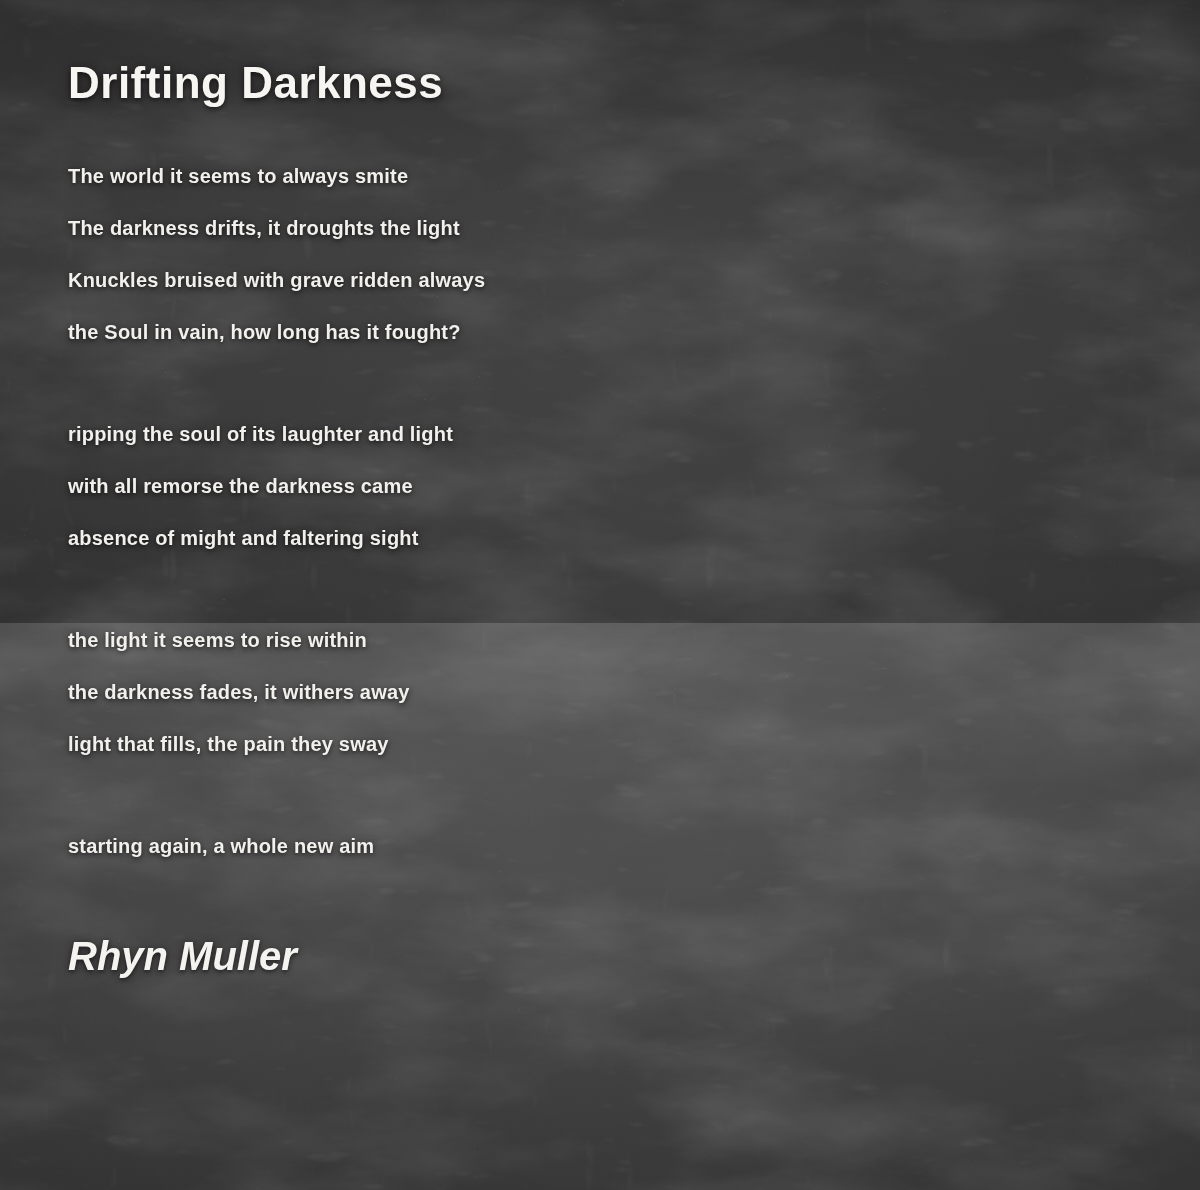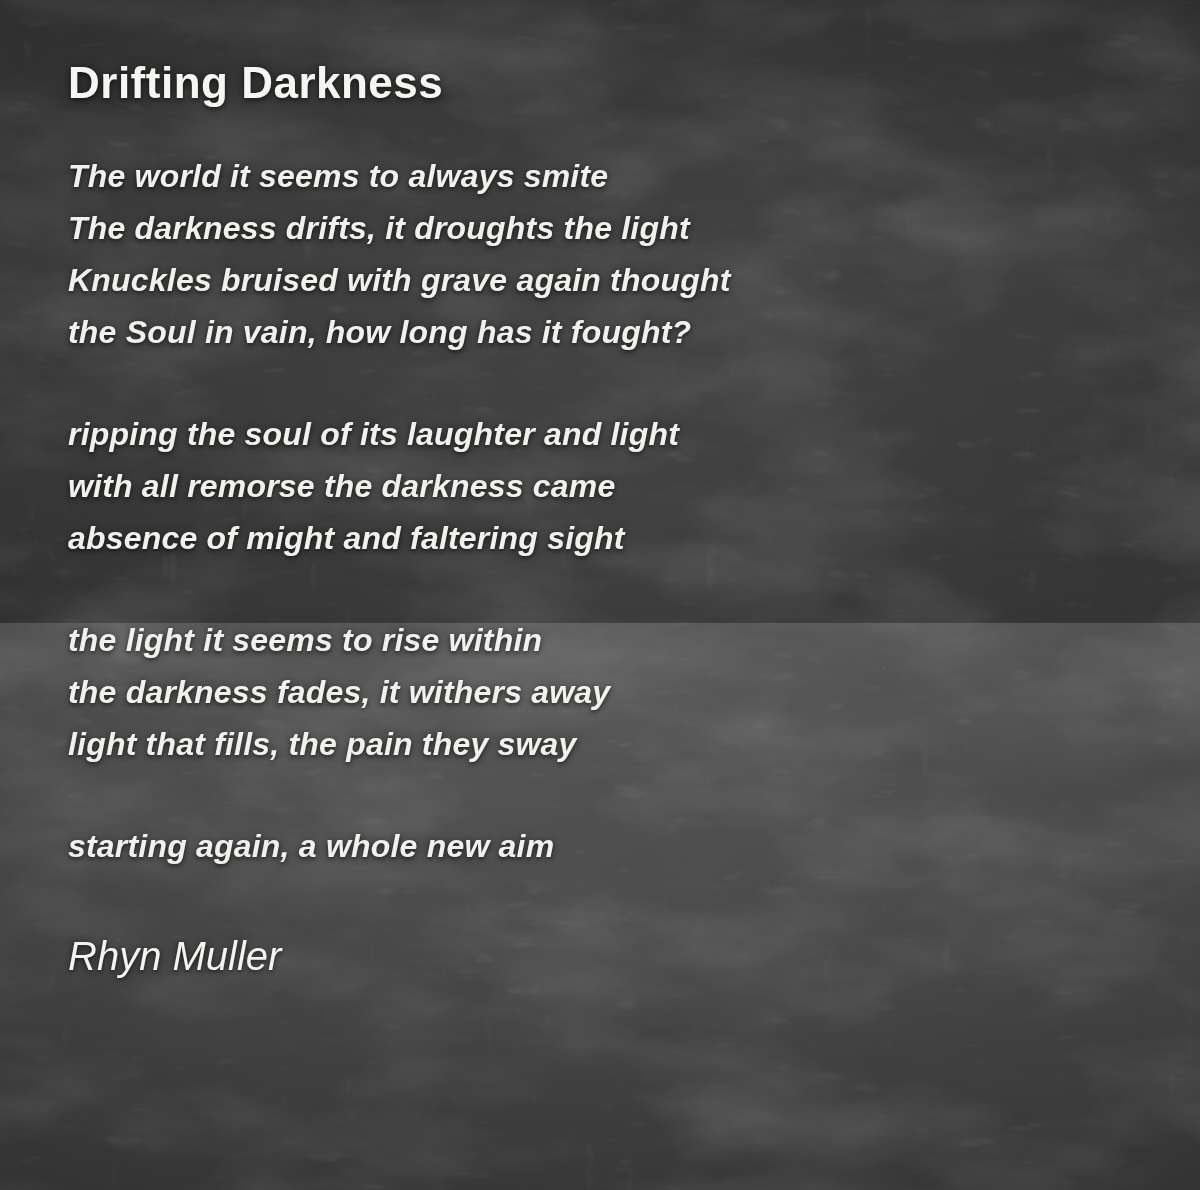--- a/index.html
+++ b/index.html
@@ -51,35 +51,34 @@
     margin: 56px 0 0 68px;
     font-size: 44px;
     font-weight: bold;
     letter-spacing: 0.5px;
     line-height: 54px;
     color: #f7f5f2;
     text-shadow: 0 2px 5px rgba(0,0,0,0.55), 0 0 12px rgba(0,0,0,0.35);
   }
   .stanza {
     margin: 50px 0 0 68px;
-    font-size: 32px;
+    font-size: 20px;
     font-weight: bold;
     line-height: 52px;
     letter-spacing: 0.2px;
     text-shadow: 0 2px 4px rgba(0,0,0,0.5), 0 0 9px rgba(0,0,0,0.3);
-    font-style: italic;
   }
   .stanza.first {
     margin-top: 40px;
   }
   .author {
     margin: 58px 0 10px 68px;
     font-size: 40px;
     font-style: italic;
-    font-weight: normal;
+    font-weight: bold;
     line-height: 52px;
     color: #f5f3ef;
     text-shadow: 0 2px 4px rgba(0,0,0,0.5), 0 0 9px rgba(0,0,0,0.3);
   }
 </style>
 </head>
 <body>
 
 <div class="page">
 
@@ -113,21 +112,21 @@
 
   <div class="vignette"></div>
 
   <div class="content">
 
     <h1 class="title">Drifting Darkness</h1>
 
     <div class="stanza first">
       <div class="line">The world it seems to always smite</div>
       <div class="line">The darkness drifts, it droughts the light</div>
-      <div class="line">Knuckles bruised with grave again thought</div>
+      <div class="line">Knuckles bruised with grave ridden always</div>
       <div class="line">the Soul in vain, how long has it fought?</div>
     </div>
 
     <div class="stanza">
       <div class="line">ripping the soul of its laughter and light</div>
       <div class="line">with all remorse the darkness came</div>
       <div class="line">absence of might and faltering sight</div>
     </div>
 
     <div class="stanza">

